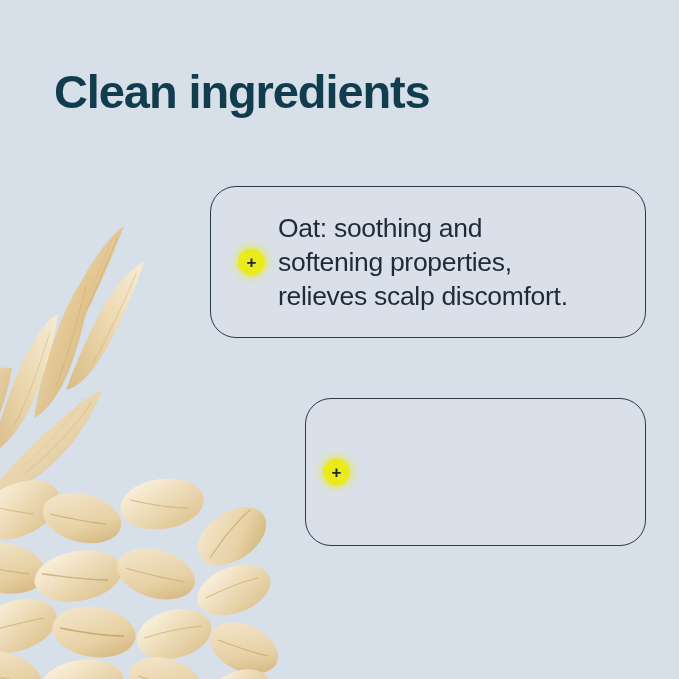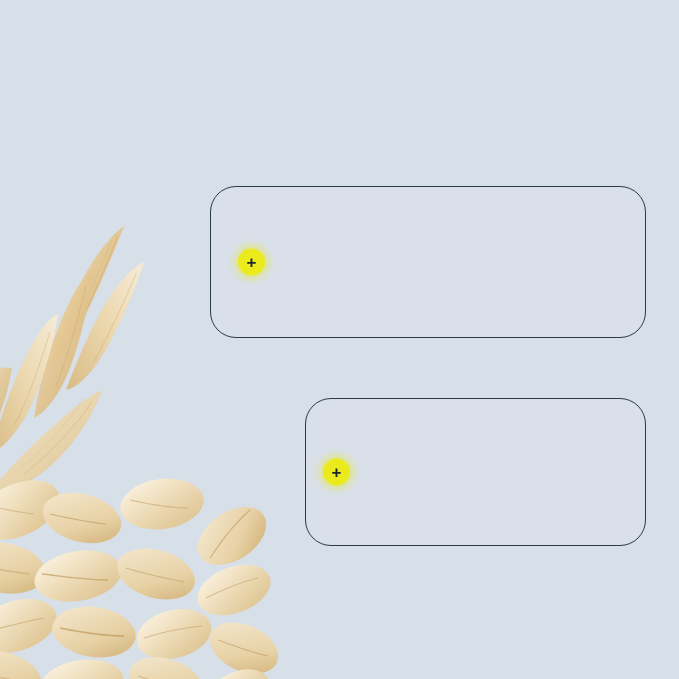--- a/index.html
+++ b/index.html
@@ -162,22 +162,26 @@
         <path d="M62 464 C82 466 104 470 126 470" stroke="#bb9455" stroke-width="1.2" fill="none" opacity="0.6"></path>
 
         <ellipse cx="180" cy="464" rx="38" ry="23" fill="url(#fl2)" transform="rotate(18 180 464)"></ellipse>
         <path d="M152 458 C170 464 188 468 206 472" stroke="#c2a069" stroke-width="1.1" fill="none" opacity="0.6"></path>
 
         <ellipse cx="252" cy="476" rx="34" ry="22" fill="url(#fl)" transform="rotate(-26 252 476)"></ellipse>
       </g>
     </svg>
   </div>
 
+  <h1 class="page-title">Clean ingredients</h1>
 
   <div class="card card-1">
     <span class="badge">+</span>
+    <span class="card-text">Oat: soothing and
+softening properties,
+relieves scalp discomfort.</span>
   </div>
 
   <div class="card card-2">
     <span class="badge">+</span>
   </div>
 
 </div>
 
 </body></html>

